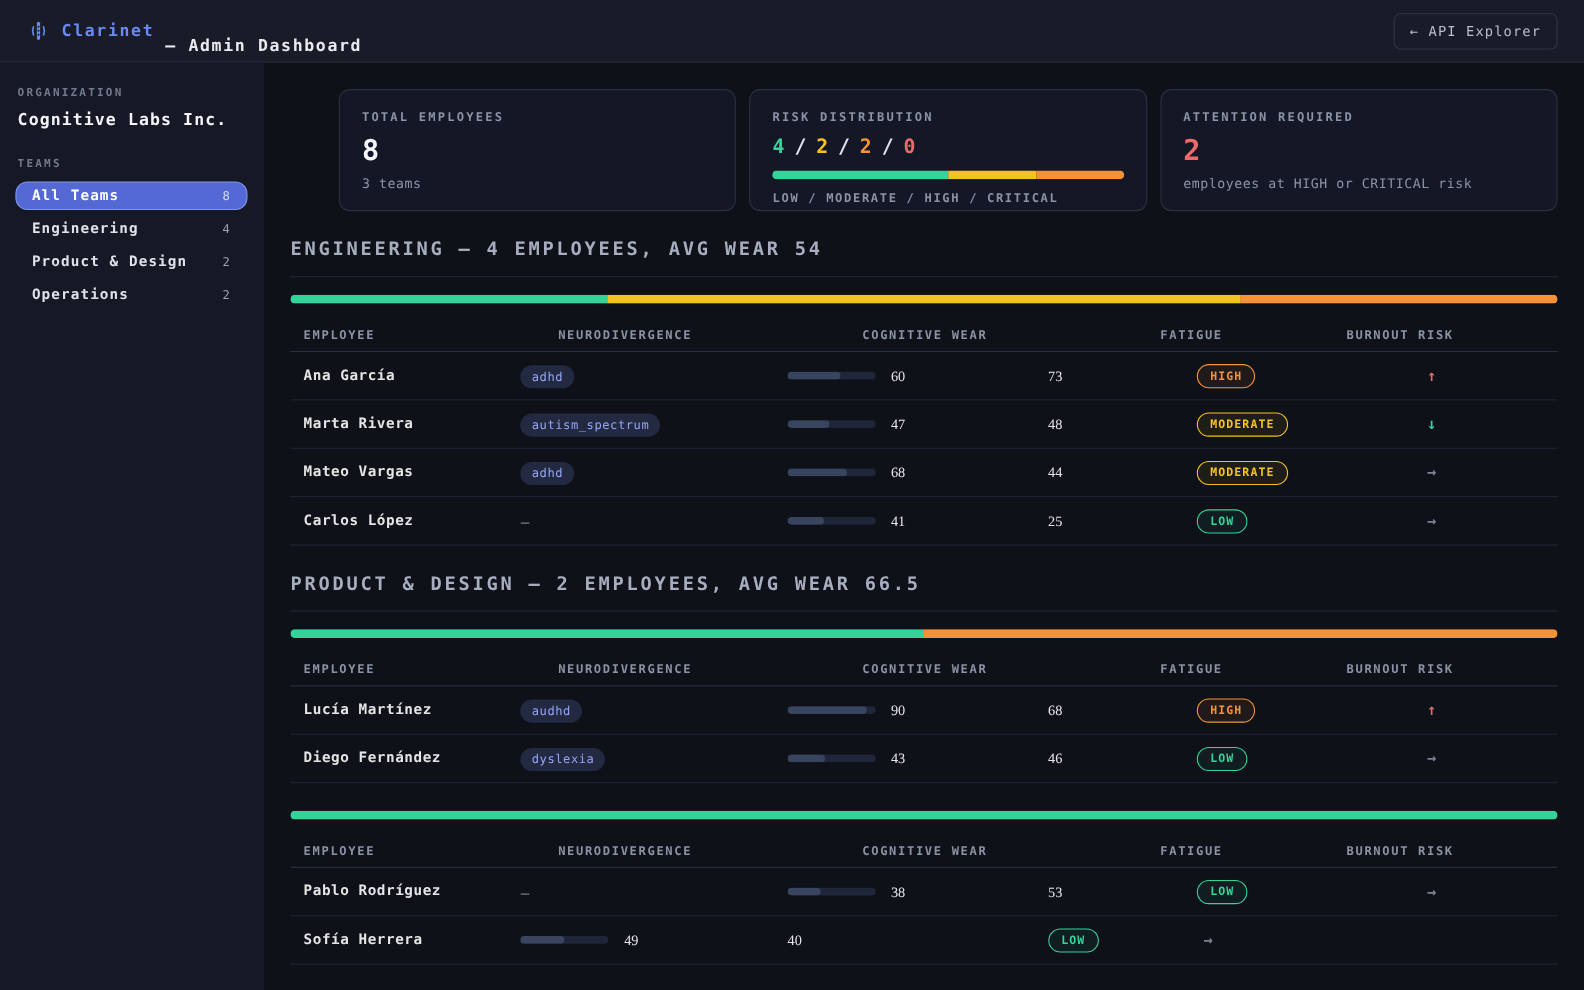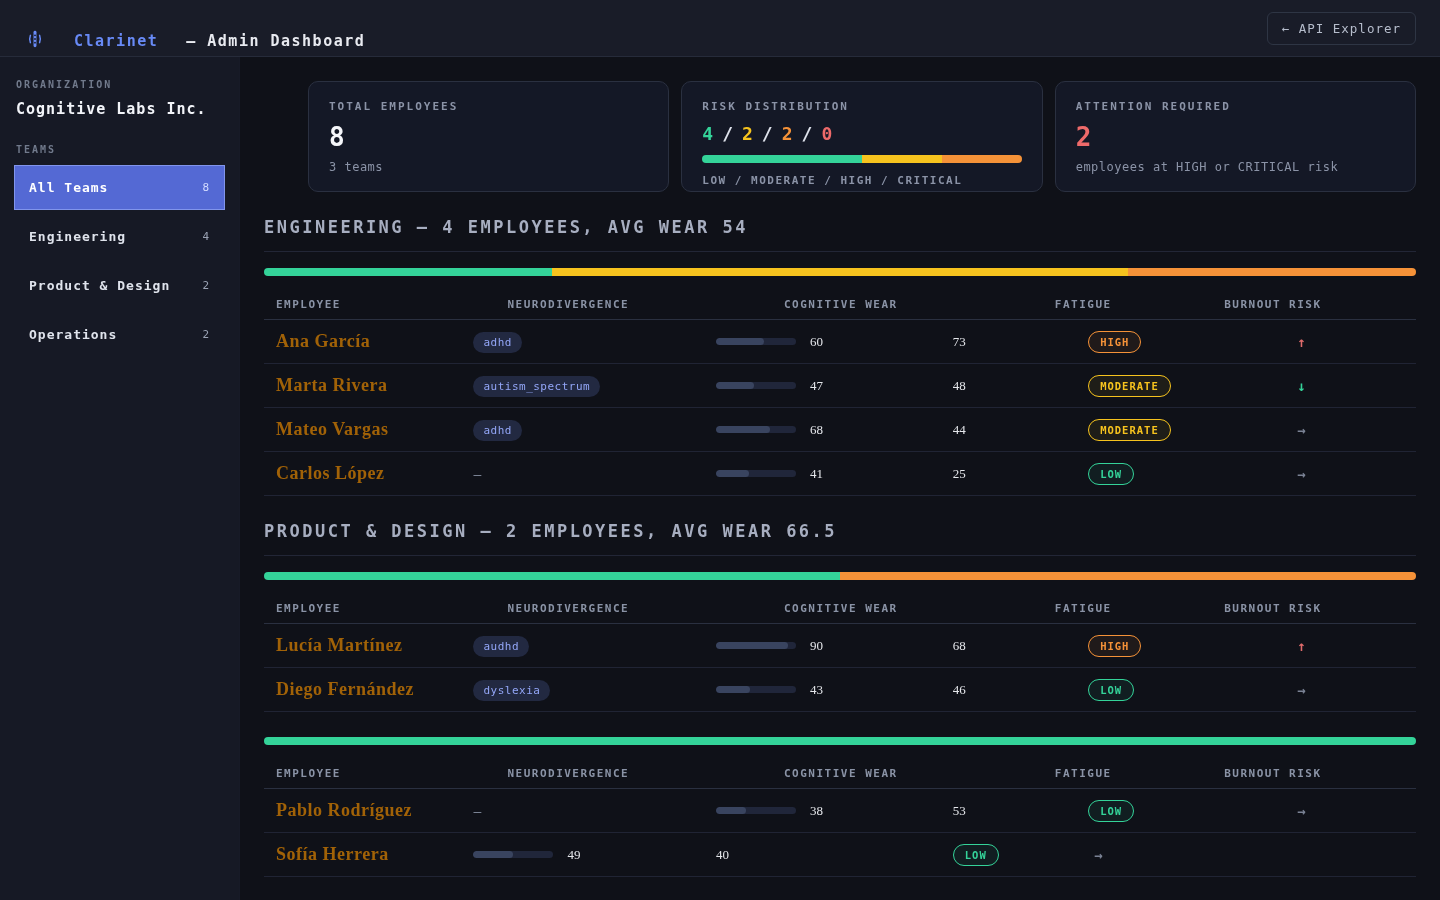--- a/index.html
+++ b/index.html
@@ -8,39 +8,39 @@
     background:#0f1118;
     font-family:"DejaVu Sans Mono","Liberation Mono",monospace;
     color:#e8eaf0;
   }
   
   .topbar {
     height:57px; background:#191c28; border-bottom:1px solid #262b3a;
     display:flex; align-items:center; justify-content:space-between;
     padding:0 24px;
   }
-  .brand-wrap { display:flex; align-items:flex-end; gap:28px; }
+  .brand-wrap { display:flex; align-items:center; gap:10px; }
   .brand { color:#688af6; font-weight:bold; font-size:15px; letter-spacing:1.5px; }
   .brand-suffix { color:#e8eaf0; font-weight:bold; font-size:15px; letter-spacing:1.5px;margin-top:25px; }
   .api-btn {
     background:transparent; border:1px solid #2e3544; border-radius:6px;
     color:#b6bdcc; font-family:inherit; font-size:12.5px; letter-spacing:1px;
     padding:8px 14px; cursor:pointer;
   }
   
   .shell { display:flex; height:843px; }
   .sidebar {
     width:240px; min-width:240px; background:#161925;
     border-right:1px solid #20253322; padding:20px 14px; 
   }
   .side-label { color:#717a8c; font-size:10px; font-weight:bold; letter-spacing:2px; margin:2px 2px 10px; }
   .org-name { color:#f2f4f9; font-size:15px; font-weight:bold; letter-spacing:1px; margin:0 2px 26px; }
   .nav-item {
     display:flex; align-items:center; justify-content:space-between;
-    height:45px; padding:0 14px; border-radius:0; margin-bottom:4px;
+    height:26px; padding:0 14px; border-radius:11px; margin-bottom:4px;
     border:1px solid transparent; cursor:pointer;
     font-size:13px; font-weight:bold; letter-spacing:1px; color:#dfe3ec;
   }
   .nav-item .nav-count { color:#9aa2b4; font-size:11px; font-weight:normal; }
   .nav-item.active { background:#5469d4; border-color:#8195ec; color:#ffffff; }
   .nav-item.active .nav-count { color:#d4dcff; }
   
   .main { flex:1; padding:24px; overflow:hidden; }
   .stats { display:grid; grid-template-columns:repeat(3,1fr); gap:12px;padding-left:44px; }
   .card {
@@ -62,21 +62,21 @@
   .team-title { color:#a7aec0; font-size:17px; font-weight:bold; letter-spacing:2.5px; padding-bottom:14px; border-bottom:1px solid #222636; }
   .team-bar { margin-top:16px; }
   .tbl { margin-top:14px; }
   .tbl-head, .tbl-row {
     display:grid; grid-template-columns:17.5% 21.5% 21% 12% 18% 10%;
     align-items:center; padding:0 12px;
   }
   .tbl-head { height:30px; border-bottom:1px solid #2a3040;gap:34px; }
   .tbl-head > div { color:#8a93a6; font-size:11px; font-weight:bold; letter-spacing:1.5px; }
   .tbl-row { height:44px; border-bottom:1px solid #202434; }
-  .emp-name { color:#a16207; font-size:18px; font-weight:bold; letter-spacing:0.5px;font-family:Liberation Serif, serif; }
+  .emp-name { color:#e5e5e5; font-size:13px; font-weight:bold; letter-spacing:0.5px; }
   .nd-tag {
     display:inline-block; background:#222941; color:#93a6f7;
     font-size:11px; letter-spacing:0.5px; padding:4px 10px; border-radius:999px;
   }
   .nd-empty { color:#8a93a6; font-size:13px; }
   .wear-cell { display:flex; align-items:center; gap:14px; }
   .wear-track { width:80px; height:7px; background:#20263a; border-radius:4px; overflow:hidden; }
   .wear-fill { height:100%; background:#39445f; border-radius:4px; }
   .num { color:#e5e7eb; font-size:13px;font-family:Liberation Serif, serif; }
   .risk-pill {

